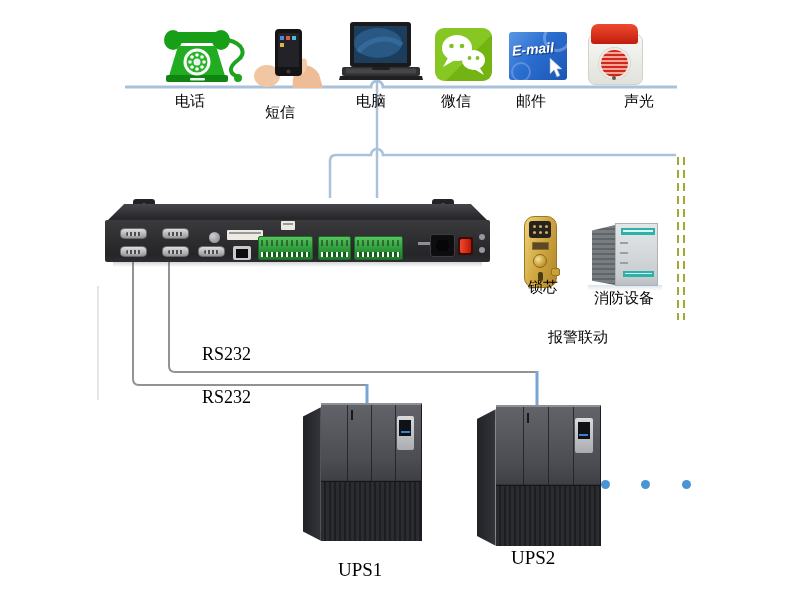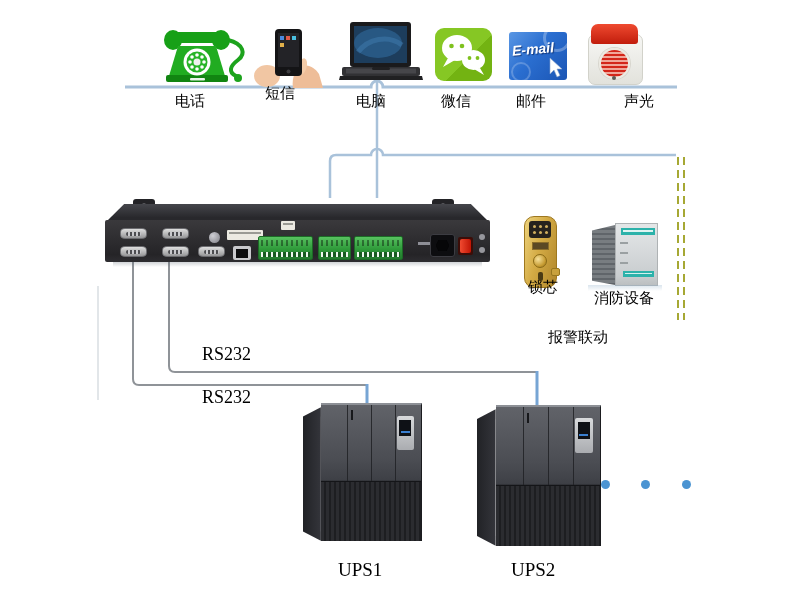--- a/index.html
+++ b/index.html
@@ -230,21 +230,21 @@
   </div>
 
   <div class="icon siren">
     <div class="siren-body"></div>
     <div class="siren-top"></div>
     <div class="siren-grille"></div>
     <div class="siren-dot"></div>
   </div>
 
   <div class="lbl" style="left:175px;top:93px">电话</div>
-  <div class="lbl" style="left:265px;top:85px">短信</div>
+  <div class="lbl" style="left:265px;top:104px">短信</div>
   <div class="lbl" style="left:356px;top:93px">电脑</div>
   <div class="lbl" style="left:441px;top:93px">微信</div>
   <div class="lbl" style="left:516px;top:93px">邮件</div>
   <div class="lbl" style="left:624px;top:93px">声光</div>
 
   <div class="device">
     <div class="ear ear-l"></div>
     <div class="ear ear-r"></div>
     <div class="lid"></div>
     <div class="face">
@@ -318,19 +318,19 @@
       <div class="ups-seam s3"></div>
       <div class="ups-logo"></div>
       <div class="ups-panel">
         <div class="ups-scr"></div>
       </div>
       <div class="ups-vents"></div>
     </div>
   </div>
 
   <div class="lbl mid" style="left:338px;top:560px">UPS1</div>
-  <div class="lbl mid" style="left:511px;top:560px">UPS2</div>
+  <div class="lbl mid" style="left:511px;top:548px">UPS2</div>
 
   <span class="dot" style="left:601px;top:480px"></span>
   <span class="dot" style="left:641px;top:480px"></span>
   <span class="dot" style="left:682px;top:480px"></span>
 
 </div>
 
 </body></html>

